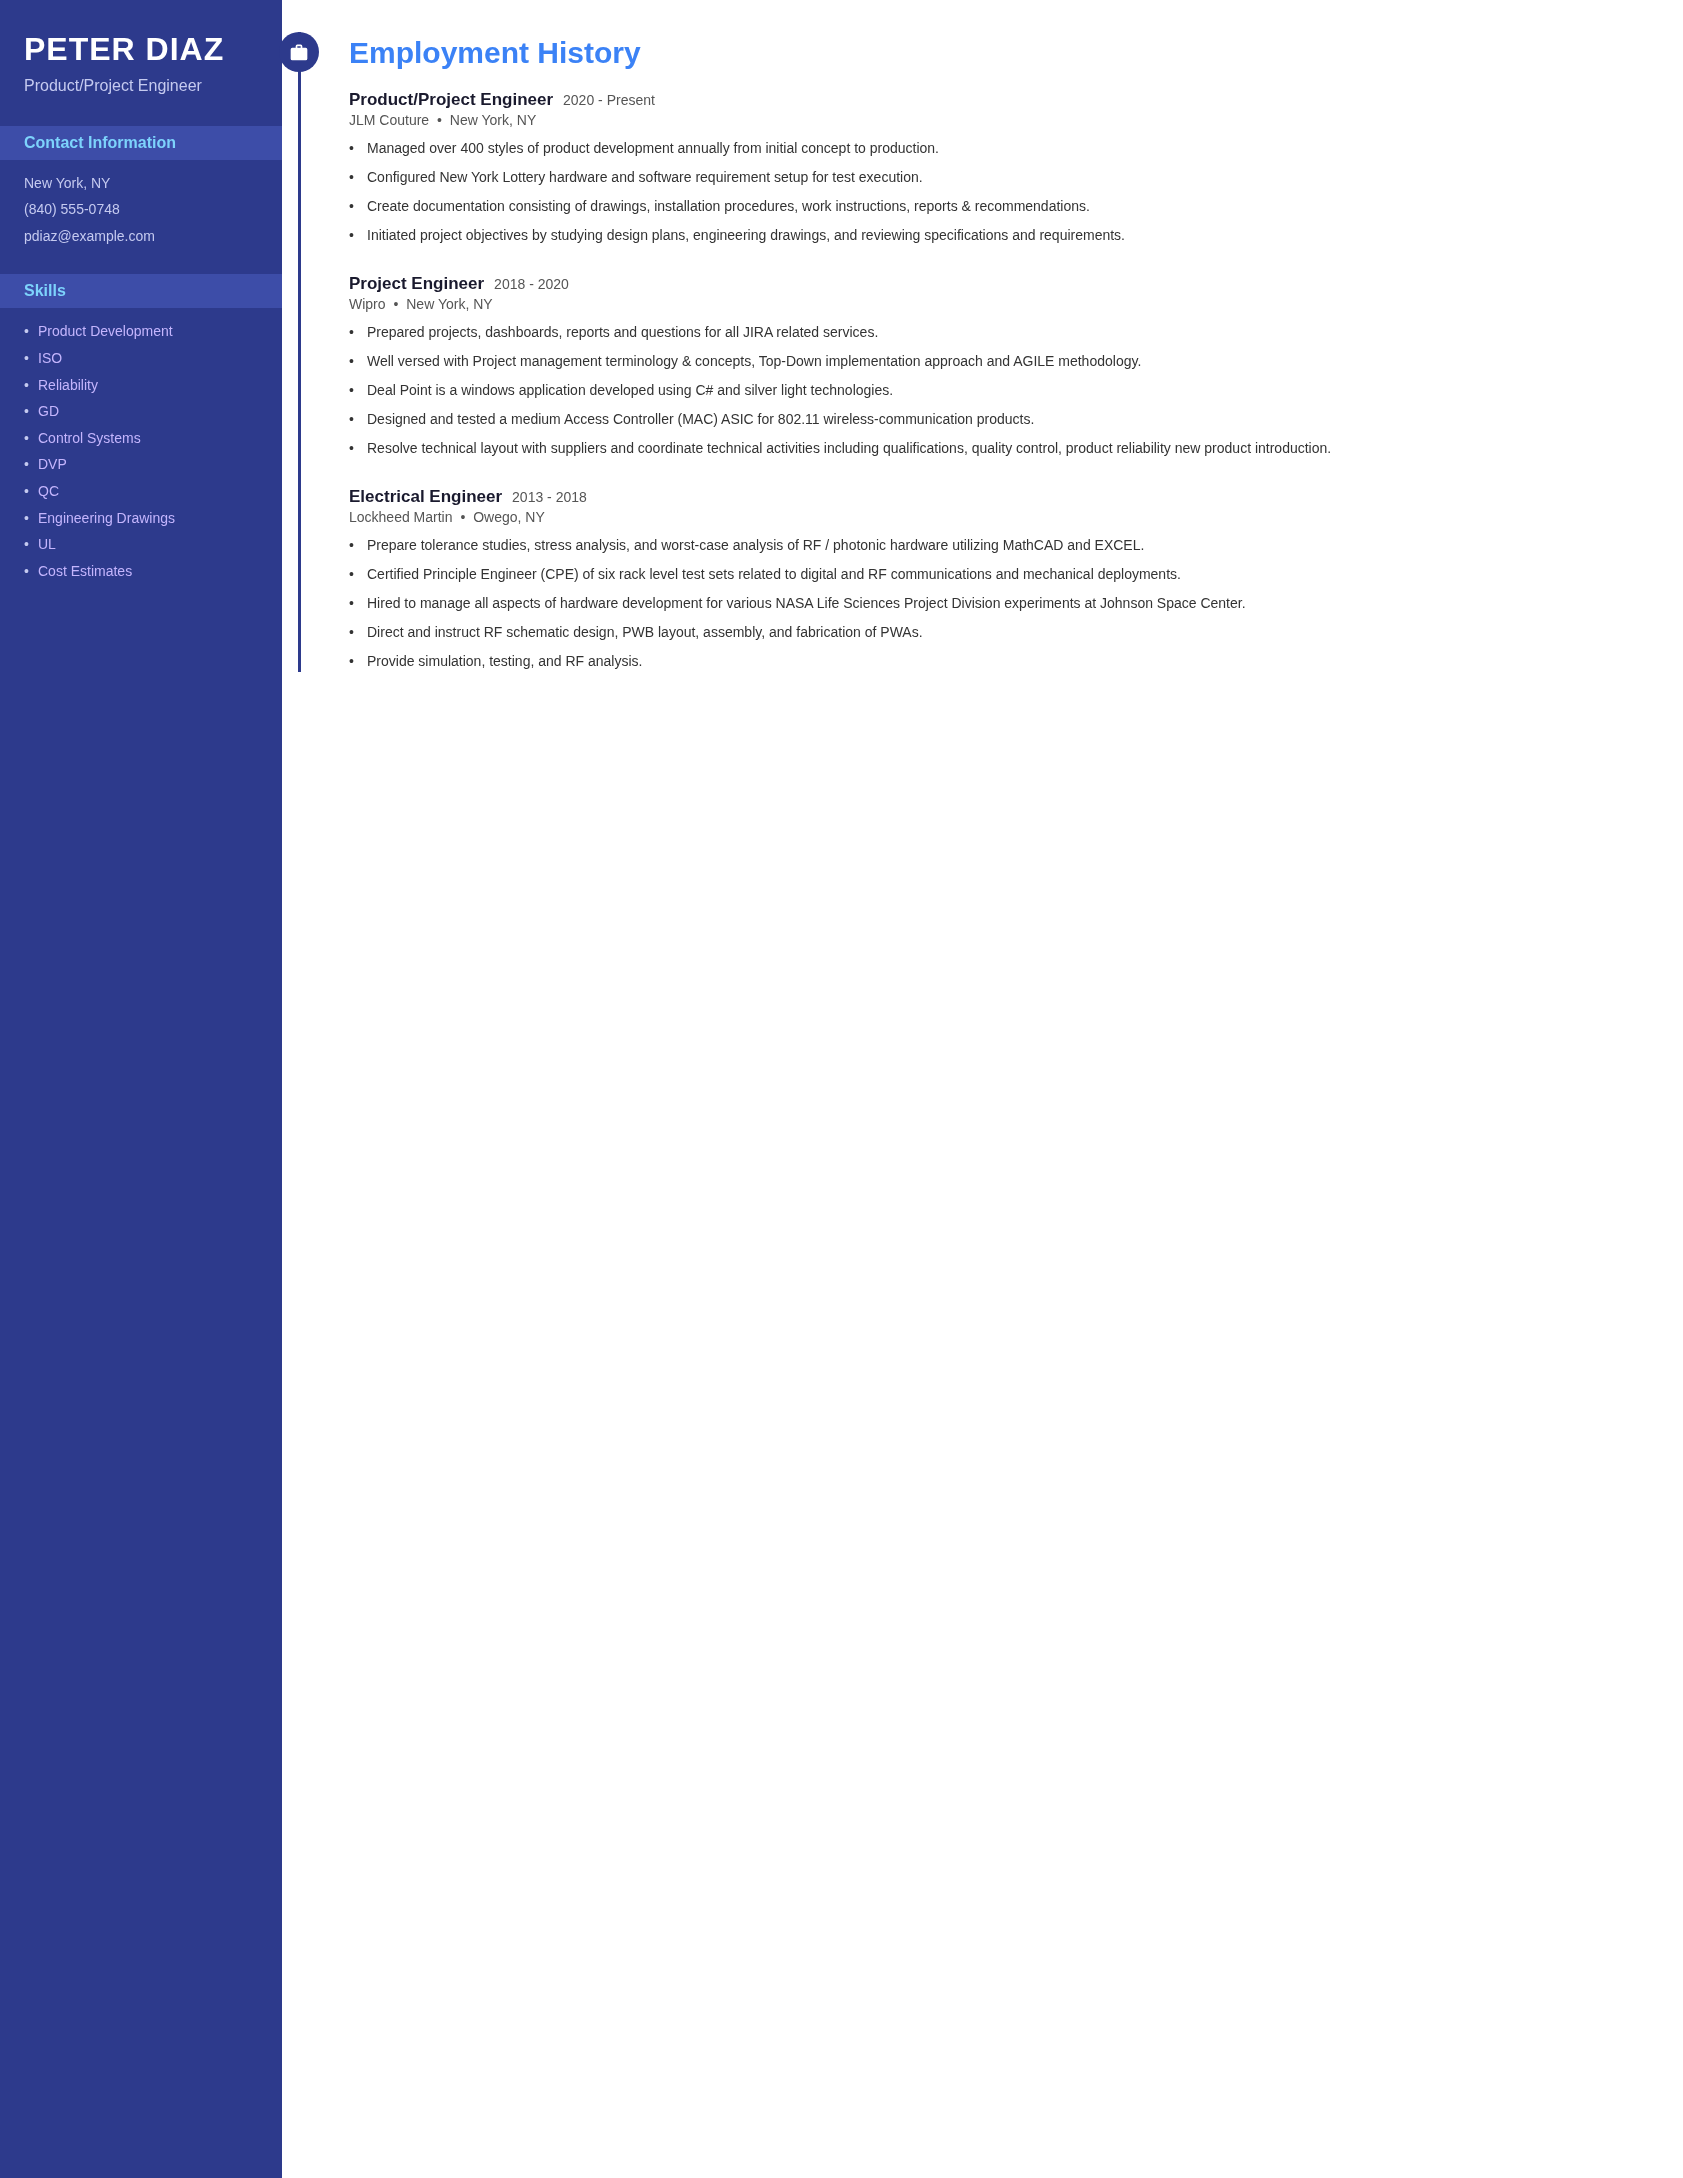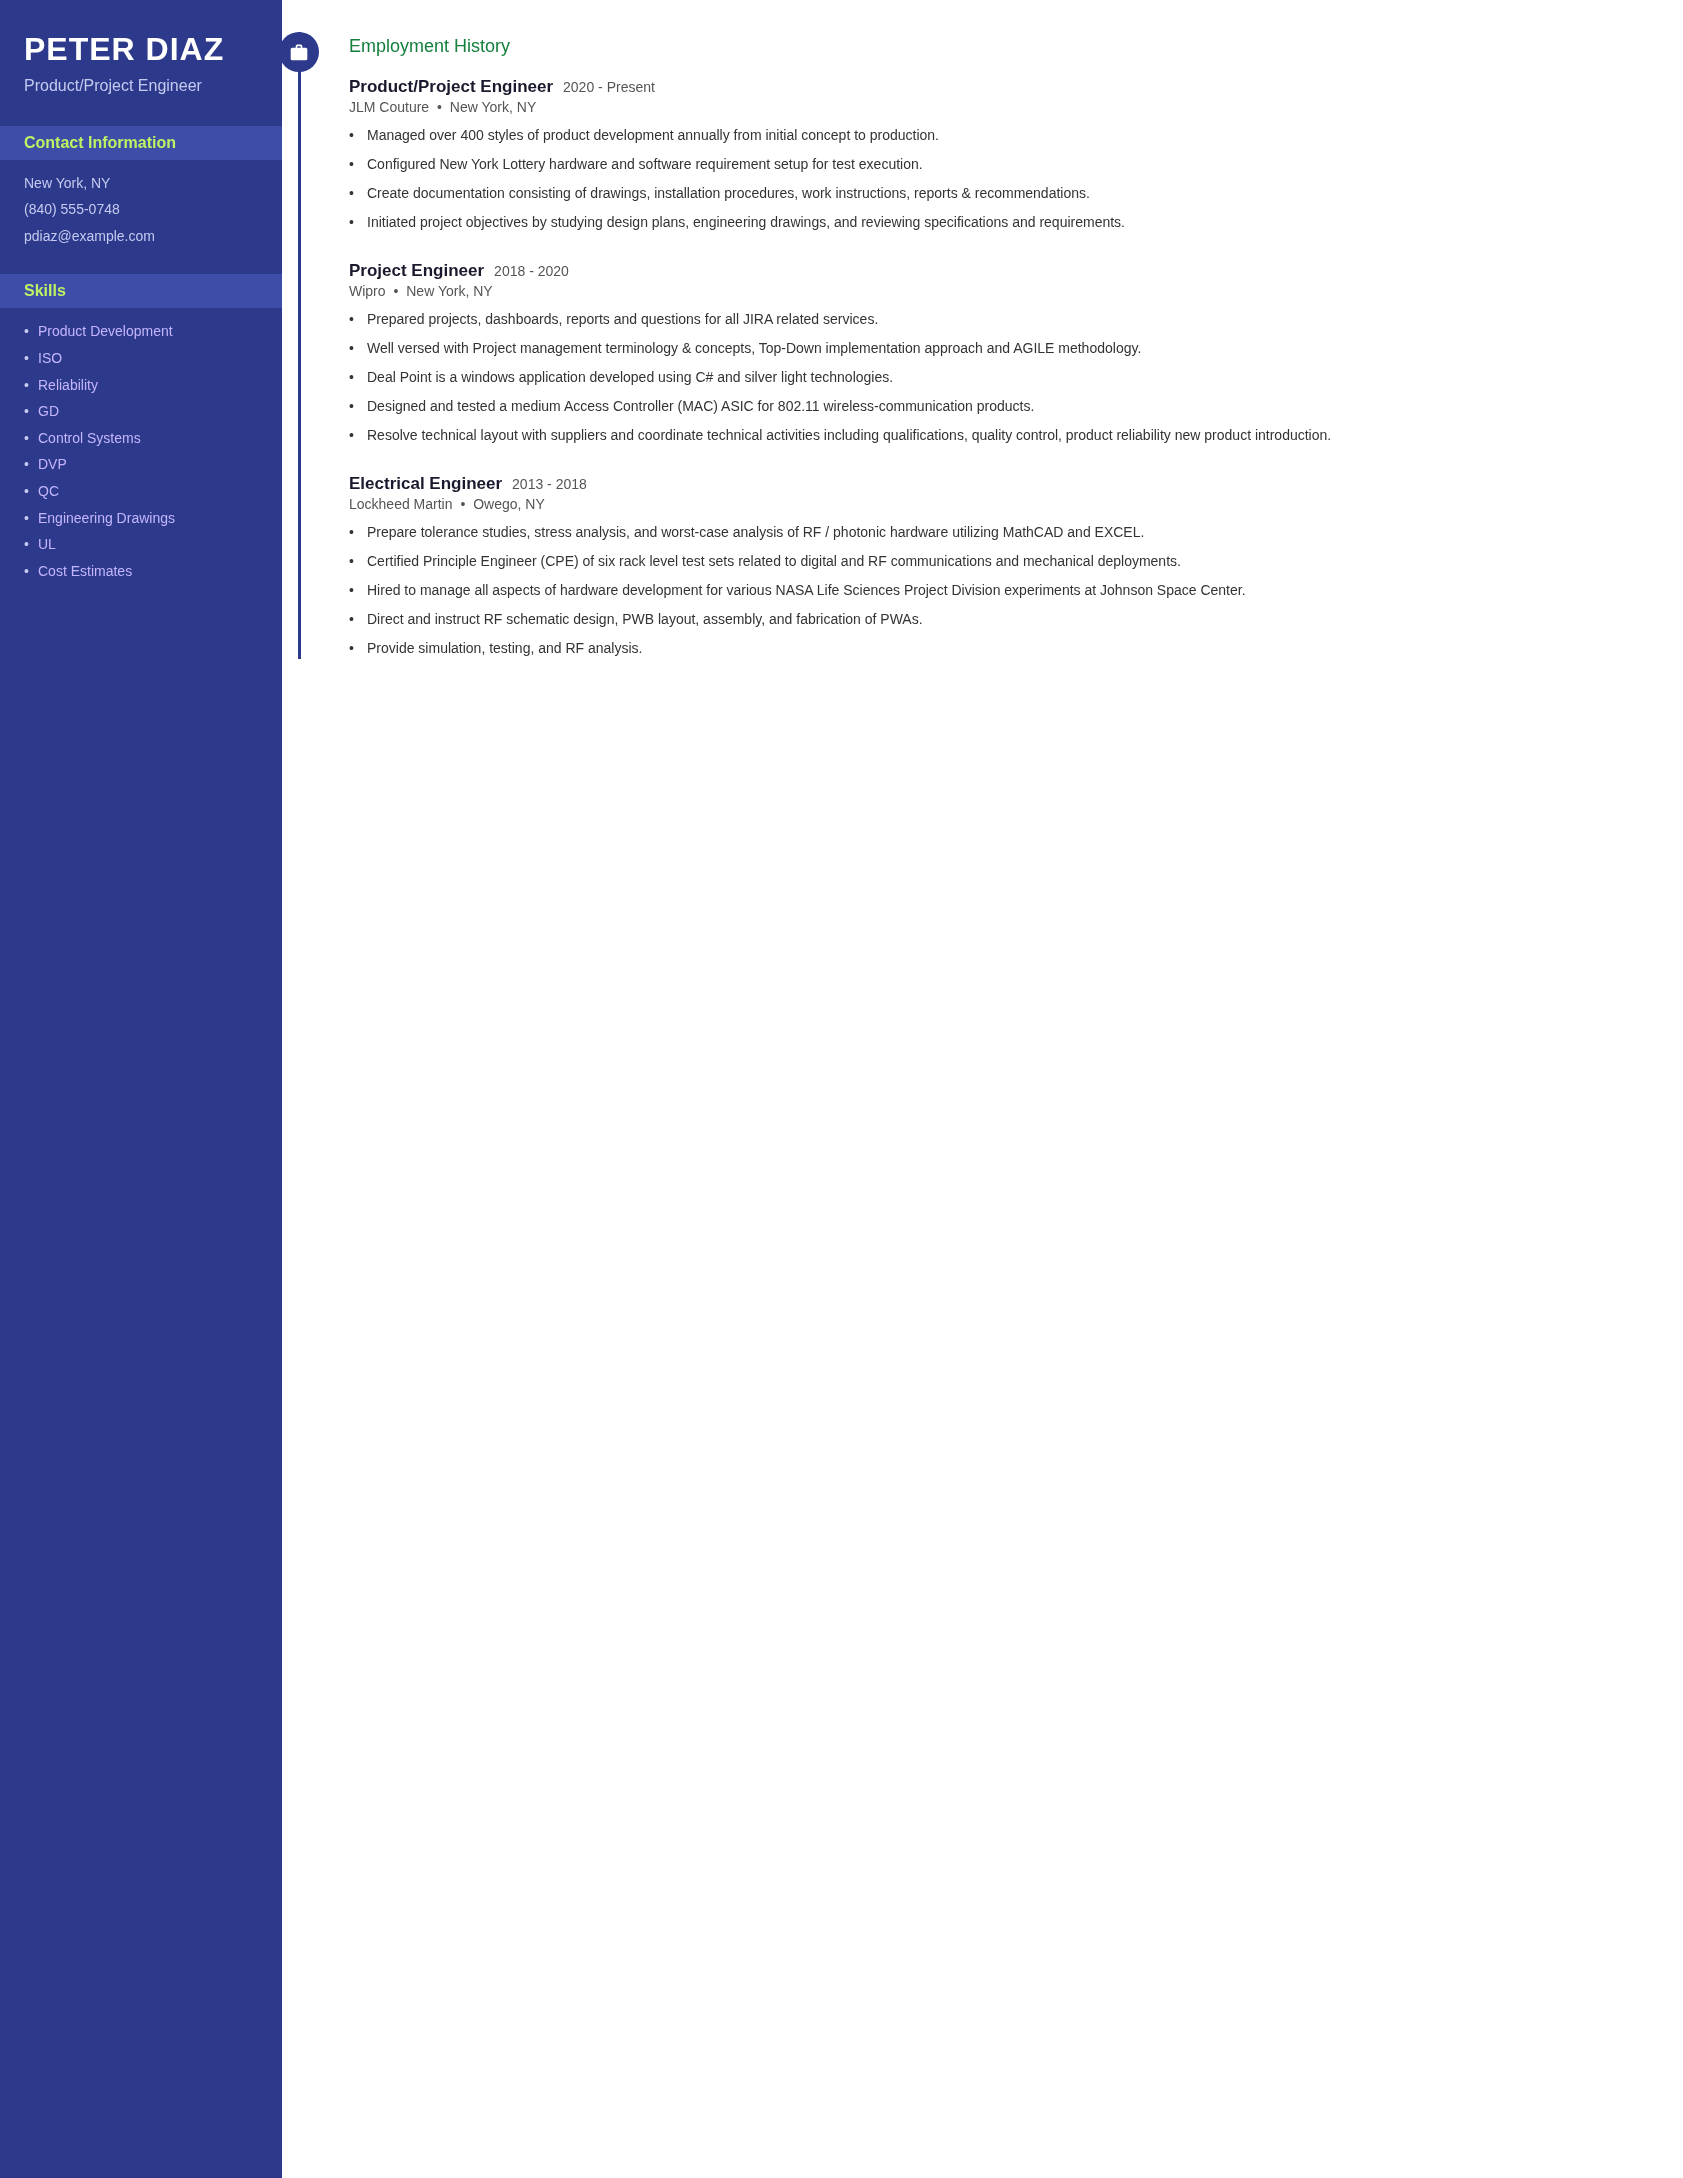--- a/index.html
+++ b/index.html
@@ -30,21 +30,21 @@
     .sidebar-title {
       font-size: 16px;
       font-weight: 400;
       color: #c5caf0;
       line-height: 1.4;
       margin-bottom: 28px;
     }
 
     .sidebar-section-header {
       background: #3d4da8;
-      color: #bef264;
+      color: #7dd3fc;
       font-size: 16px;
       font-weight: 700;
       padding: 8px 12px;
       margin-bottom: 14px;
       margin-left: -24px;
       margin-right: -24px;
       padding-left: 24px;
     }
 
     .contact-info {
@@ -111,23 +111,23 @@
       justify-content: center;
     }
 
     .emp-icon svg {
       width: 20px;
       height: 20px;
       fill: #fff;
     }
 
     .section-title {
-      font-size: 18px;
-      font-weight: 400;
-      color: #15803d;
+      font-size: 30px;
+      font-weight: 700;
+      color: #3b82f6;
       margin-bottom: 20px;
       padding-top: 4px;
     }
 
     .job-block {
       margin-bottom: 28px;
     }
 
     .job-header {
       display: flex;

